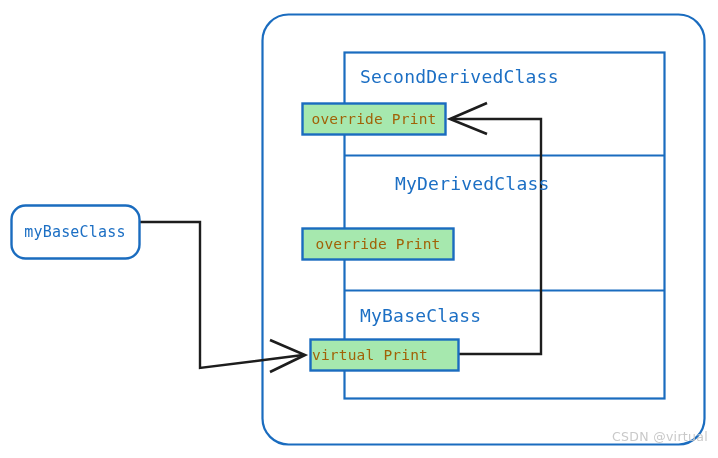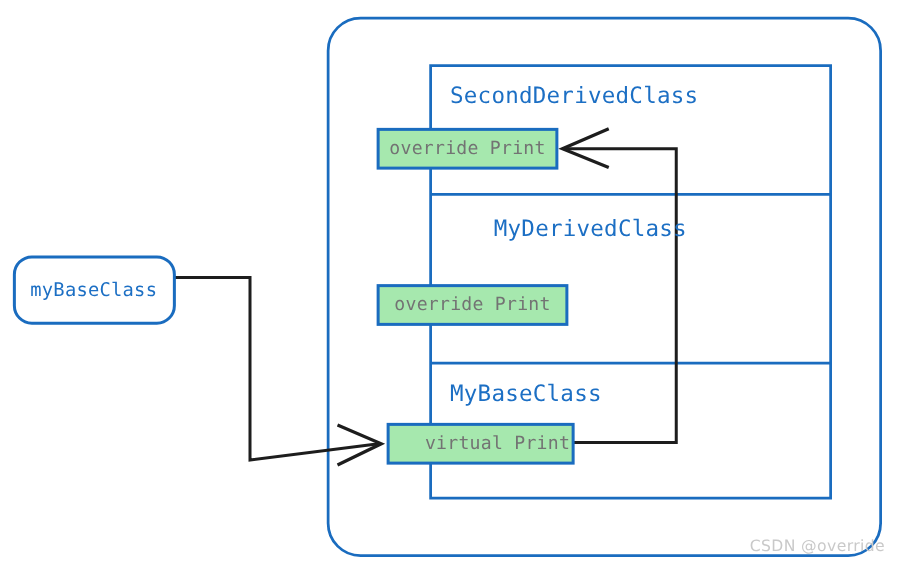--- a/index.html
+++ b/index.html
@@ -31,21 +31,21 @@
     white-space: pre;
     pointer-events: none;
   }
   .cls-title {
     color: #1c6fc4;
     font-family: "DejaVu Sans Mono", "Liberation Mono", monospace;
     font-size: 18px;
     letter-spacing: 0.2px;
   }
   .member-text {
-    color: #737373;
+    color: #a16207;
     font-family: "DejaVu Sans Mono", "Liberation Mono", monospace;
     font-size: 14.5px;
     letter-spacing: 0.2px;
     text-align: center;
   }
   .obj-text {
     color: #1c6fc4;
     font-family: "DejaVu Sans Mono", "Liberation Mono", monospace;
     font-size: 15px;
     letter-spacing: 0.2px;
@@ -98,17 +98,17 @@
   <div class="node-text cls-title" style="left:360px; top:66px;">SecondDerivedClass</div>
 
   <div class="node-text cls-title" style="left:380px; top:173px;margin-left:15px;">MyDerivedClass</div>
 
   <div class="node-text cls-title" style="left:360px; top:305px;">MyBaseClass</div>
 
   <div class="node-text member-text" style="left:302px; top:111px; width:144px;">override Print</div>
 
   <div class="node-text member-text" style="left:302px; top:236px; width:152px;">override Print</div>
 
-  <div class="node-text member-text" style="left:310px; top:347px; width:120px;padding-left:28px;">virtual Print</div>
+  <div class="node-text member-text" style="left:310px; top:347px; width:120px;">virtual Print</div>
 
-  <div class="watermark">CSDN @override</div>
+  <div class="watermark">CSDN @virtual</div>
 
 </div>
 
 </body></html>

